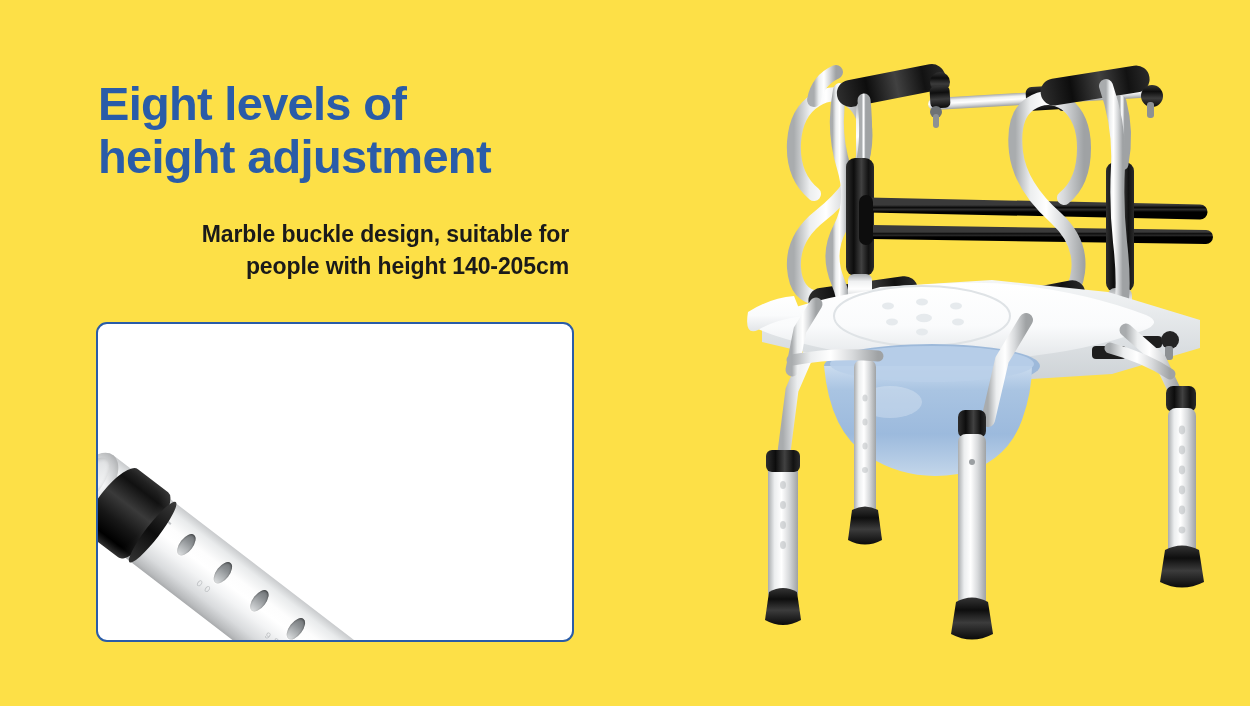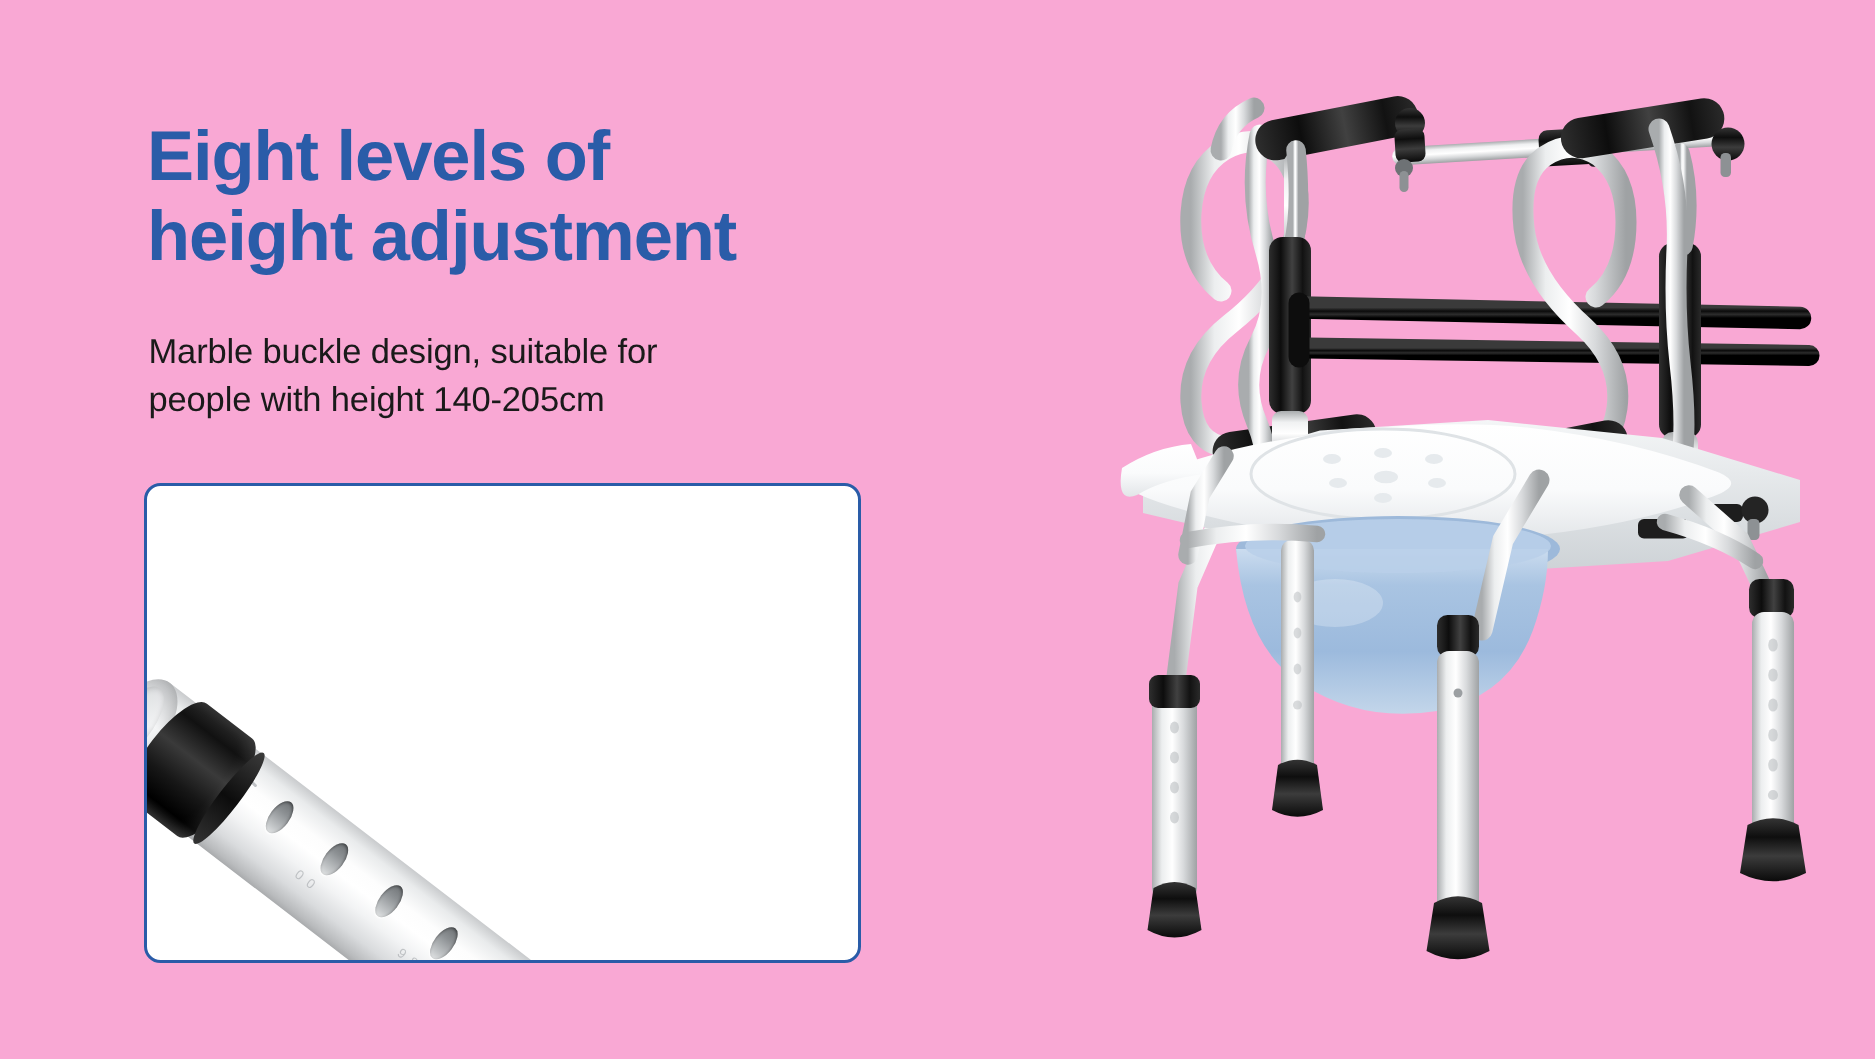--- a/index.html
+++ b/index.html
@@ -4,41 +4,42 @@
 <title>Eight levels of height adjustment</title>
 <style>
   html,body{margin:0;padding:0;}
   body{
     width:1250px;height:706px;
     background:#ffffff;
     font-family:"Liberation Sans","DejaVu Sans",sans-serif;
     overflow:hidden;
     position:relative;
   }
-  .page{position:relative;width:1250px;height:706px;background:#f9a8d4;}
+  .page{position:relative;width:1250px;height:706px;background:#fde047;}
 
   
   .left-col{position:absolute;left:0;top:0;width:620px;height:706px;}
 
   .headline{
     position:absolute;left:98px;top:77px;width:500px;
     color:#2a5ca8;
     font-size:47px;line-height:53px;
     font-weight:bold;
     letter-spacing:-0.7px;
     font-family:"Liberation Sans","DejaVu Sans",sans-serif;
     white-space:pre-line;
   }
   .subhead{
     position:absolute;left:99px;top:218px;width:470px;
     color:#1a1a1a;
     font-size:23px;line-height:32px;
-    font-weight:normal;
+    font-weight:bold;
     letter-spacing:-0.1px;
     white-space:pre-line;
+    text-align:right;
   }
 
   
   .detail-box{
     position:absolute;left:96px;top:322px;
     width:478px;height:320px;
     border:2px solid #2a5ca8;
     border-radius:11px;
     background:#ffffff;
     overflow:hidden;

